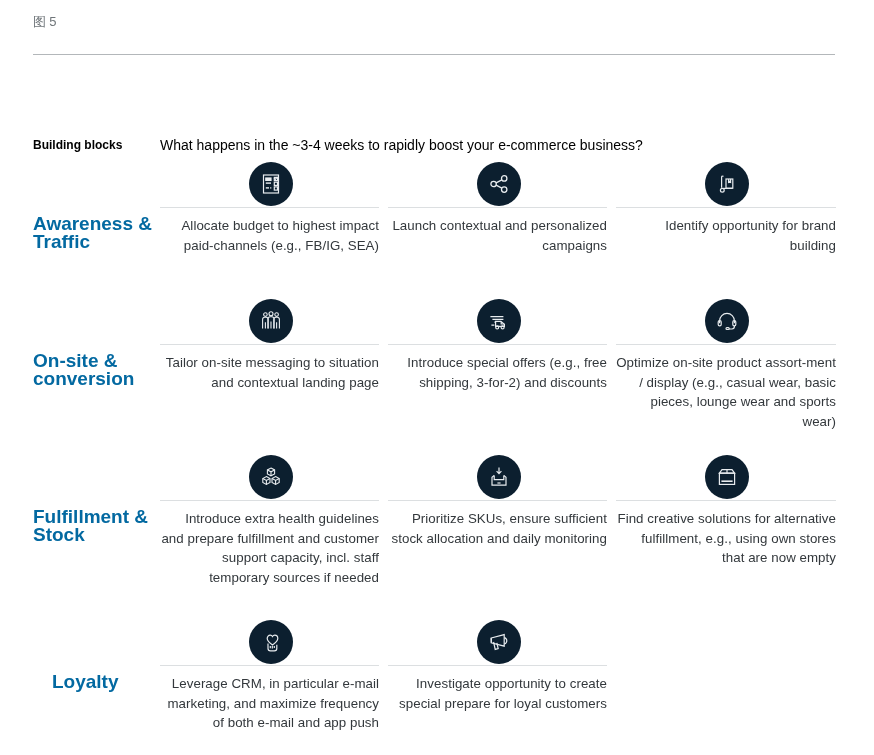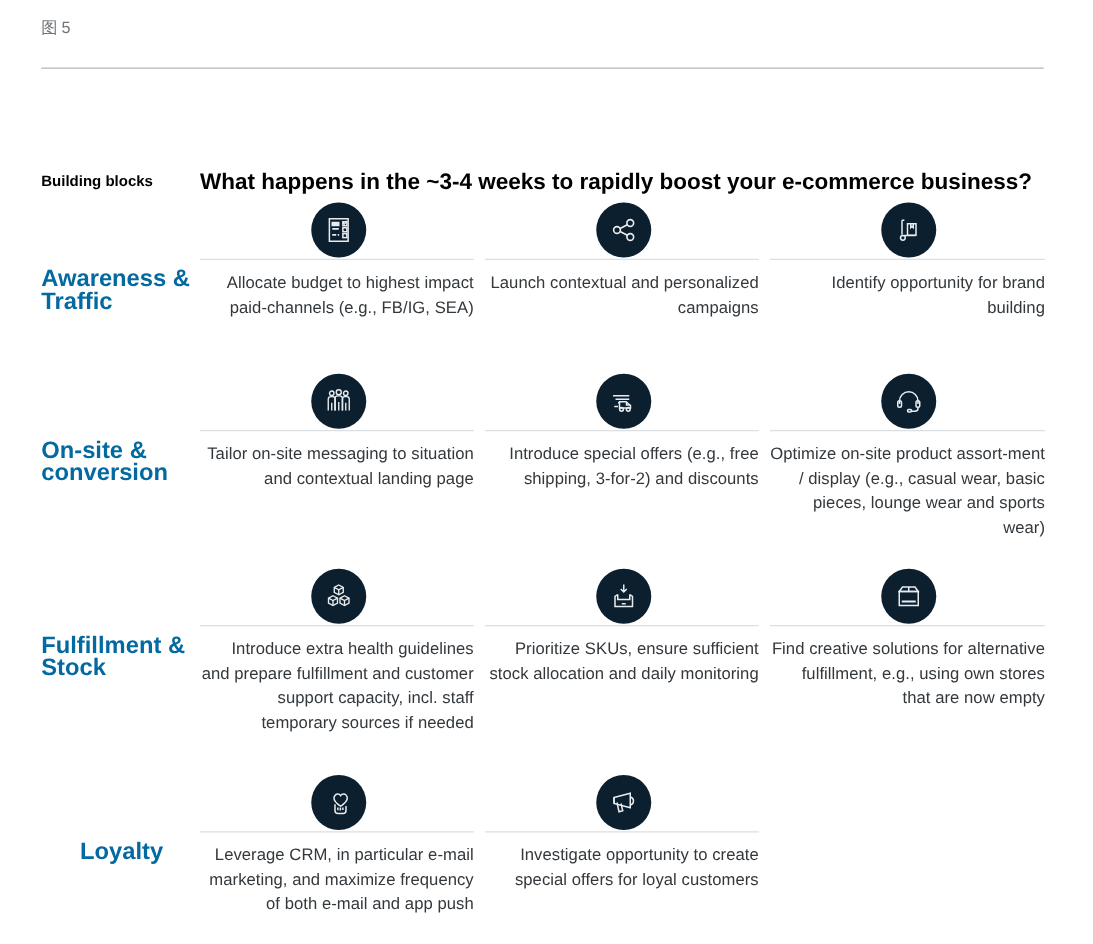--- a/index.html
+++ b/index.html
@@ -74,22 +74,22 @@
     width: 120px;
     font-size: 12px;
     font-weight: bold;
     line-height: 19px;
     color: #000;
   }
   .head-question {
     position: absolute;
     left: 160px;
     top: 0;
-    font-size: 18px;
-    font-weight: bold;
+    font-size: 14px;
+    font-weight: normal;
     line-height: 19px;
     color: #000;
     white-space: nowrap;
   }
 
   
   .row {
     position: absolute;
     left: 0;
     width: 874px;
@@ -298,21 +298,21 @@
           <rect x="4.4" y="8.2" width="15.2" height="11.2"></rect>
           <path d="M12 4.6v3.6"></path>
           <path d="M6.4 16.2h11.2" stroke-width="1.6"></path>
         </svg>
       </div>
       <div class="cell-text">Find creative solutions for alternative fulfillment, e.g., using own stores that are now empty</div>
     </div>
   </div>
 
   <div class="row" id="row-3" style="top:620px;">
-    <div class="row-label" style="left:31px; top:53px; width:120px;padding-left:33px;">Loyalty</div>
+    <div class="row-label" style="left:19px; top:53px; width:120px;padding-left:33px;">Loyalty</div>
 
     <div class="cell col-1">
       <div class="divider"></div>
       <div class="badge">
         <svg width="24" height="24" viewBox="0 0 24 24" fill="none" stroke="#e8ecef" stroke-width="1.2">
           <path d="M8.2 8.6c0-2.0 1.4-3.4 3.0-3.4 1.0 0 1.8 0.5 2.3 1.3 0.5-0.8 1.3-1.3 2.3-1.3 1.6 0 3.0 1.4 3.0 3.4 0 2.8-5.3 6.4-5.3 6.4S8.2 11.4 8.2 8.6z"></path>
           <path d="M9.0 13.4v5.0a2.4 2.4 0 0 0 2.4 2.4h4.0a2.4 2.4 0 0 0 2.4-2.4v-3.6"></path>
           <path d="M11.3 16.0v2.2M13.3 16.0v2.4M15.3 16.0v2.0"></path>
         </svg>
       </div>
@@ -322,18 +322,18 @@
     <div class="cell col-2">
       <div class="divider"></div>
       <div class="badge">
         <svg width="24" height="24" viewBox="0 0 24 24" fill="none" stroke="#e8ecef" stroke-width="1.2">
           <path d="M4.2 8.0l13.0-3.4v11.6L4.2 12.8z"></path>
           <path d="M4.2 8.0l0.2 4.8"></path>
           <path d="M6.6 12.0l1.6 7.4 3.0-0.8-1.4-5.8"></path>
           <path d="M17.4 7.6c1.5 0.5 2.4 1.8 2.4 3.2s-0.9 2.7-2.4 3.2"></path>
         </svg>
       </div>
-      <div class="cell-text">Investigate opportunity to create special offers for loyal customers</div>
+      <div class="cell-text">Investigate opportunity to create special prepare for loyal customers</div>
     </div>
 
   </div>
 
 </div>
 
 </body></html>

